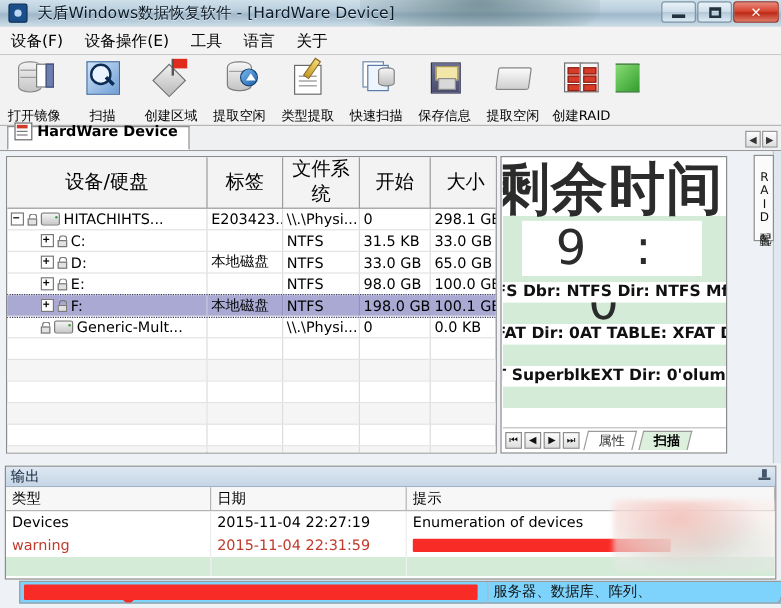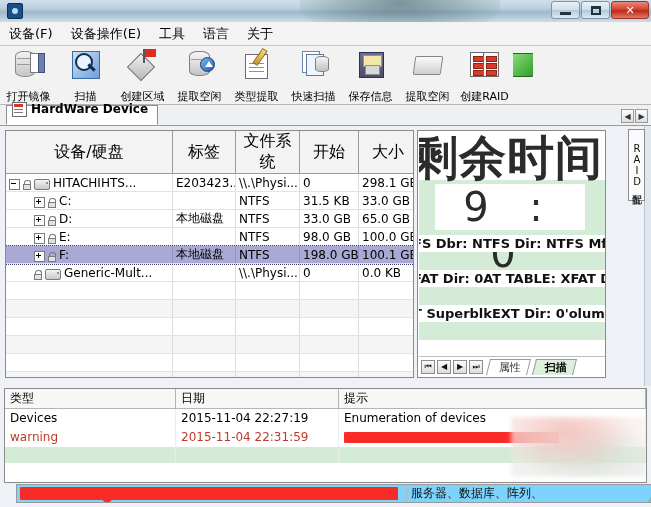--- a/index.html
+++ b/index.html
@@ -170,21 +170,21 @@
     box-sizing:border-box;
   }
   tr.alt td{background:#f5f5f5;}
   tr.sel td{background:#a9a9d4;border-right:1px solid #9292c4;}
   tr.sel{outline:1px dotted #3a3a6a;}
   .c-name{width:166px;}
   .c-label{width:62px;}
   .c-fs{width:63px;}
   .c-start{width:58px;}
   .c-size{width:58px;}
-  .tnode{display:flex;align-items:flex-end;gap:3px;}
+  .tnode{display:flex;align-items:center;gap:3px;}
   .tog{width:9px;height:9px;border:1px solid #7a7a7a;background:#fff;position:relative;flex:0 0 auto;}
   .tog::before{content:"";position:absolute;left:1px;top:3px;width:5px;height:1px;background:#000;}
   .tog.plus::after{content:"";position:absolute;left:3px;top:1px;width:1px;height:5px;background:#000;}
   .lockic{width:8px;height:10px;position:relative;flex:0 0 auto;}
   .lockic::before{content:"";position:absolute;left:1px;top:0;width:5px;height:4px;border:1px solid #7a7a7a;border-bottom:none;border-radius:3px 3px 0 0;}
   .lockic::after{content:"";position:absolute;left:0;top:4px;width:8px;height:6px;background:#e2e2e2;border:1px solid #7a7a7a;box-sizing:border-box;}
   .hddic{width:14px;height:9px;background:linear-gradient(to bottom,#f4f4f4,#c9c9c9);border:1px solid #7a7a7a;border-radius:2px;flex:0 0 auto;position:relative;}
   .hddic::after{content:"";position:absolute;right:1px;top:2px;width:2px;height:2px;background:#3b9c3b;border-radius:50%;}
   .ind1{padding-left:12px;}
   .tline{width:10px;flex:0 0 auto;}
@@ -293,20 +293,21 @@
   .sb-grip i{position:absolute;right:0;width:10px;height:1px;background:#9a9a9a;transform:rotate(-45deg);display:block;}
 </style>
 </head>
 <body>
 
 <div class="app">
 
   <div class="titlebar">
     <div class="tb-blob"></div>
     <div class="tb-icon"></div>
+    <div class="tb-title">天盾Windows数据恢复软件 - [HardWare Device]</div>
     <div class="tb-btns">
       <div class="tb-btn">
           <i class="glyph-min"></i>
         </div>
       <div class="tb-btn">
           <i class="glyph-max"></i>
         </div>
       <div class="tb-btn close">✕</div>
     </div>
   </div>
@@ -610,20 +611,24 @@
       </div>
     </div>
 
     <div class="rt-strip"></div>
     <div class="raidtab">
       <span>RAID配置</span>
     </div>
   </div>
 
   <div class="outpanel">
+    <div class="out-head">
+      <div class="oh-t">输出</div>
+      <div class="pin-icon"></div>
+    </div>
     <table class="out">
       <thead>
         <tr>
           <th class="oc-type">类型</th>
           <th class="oc-date">日期</th>
           <th>提示</th>
         </tr>
       </thead>
       <tbody>
         <tr>

